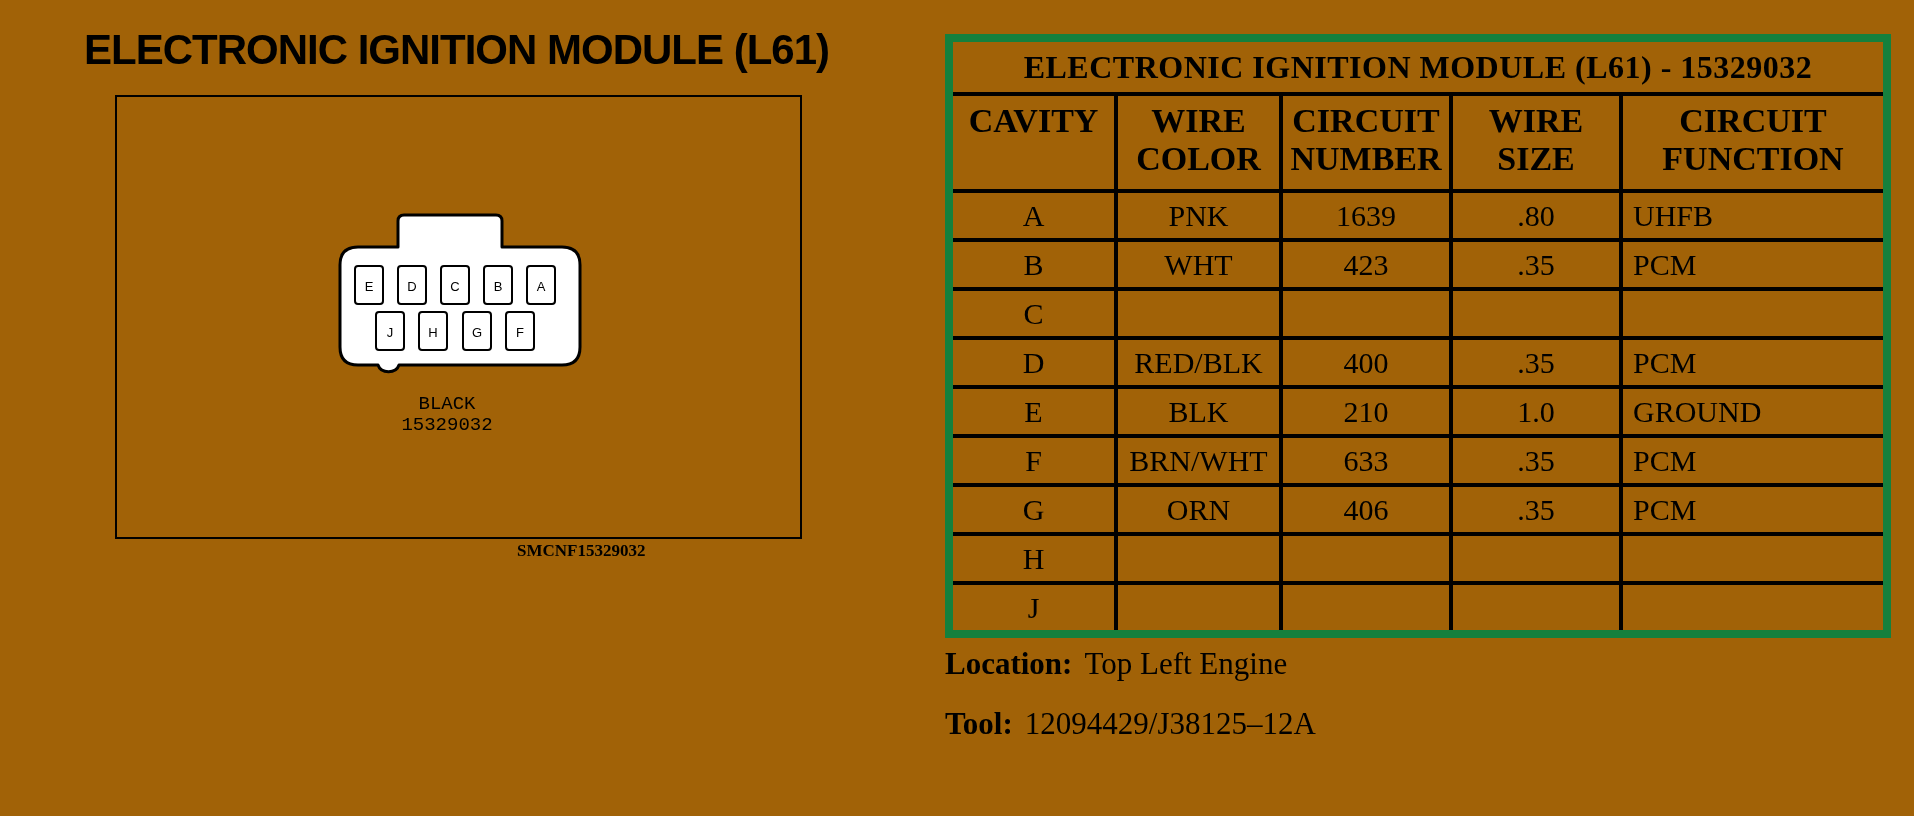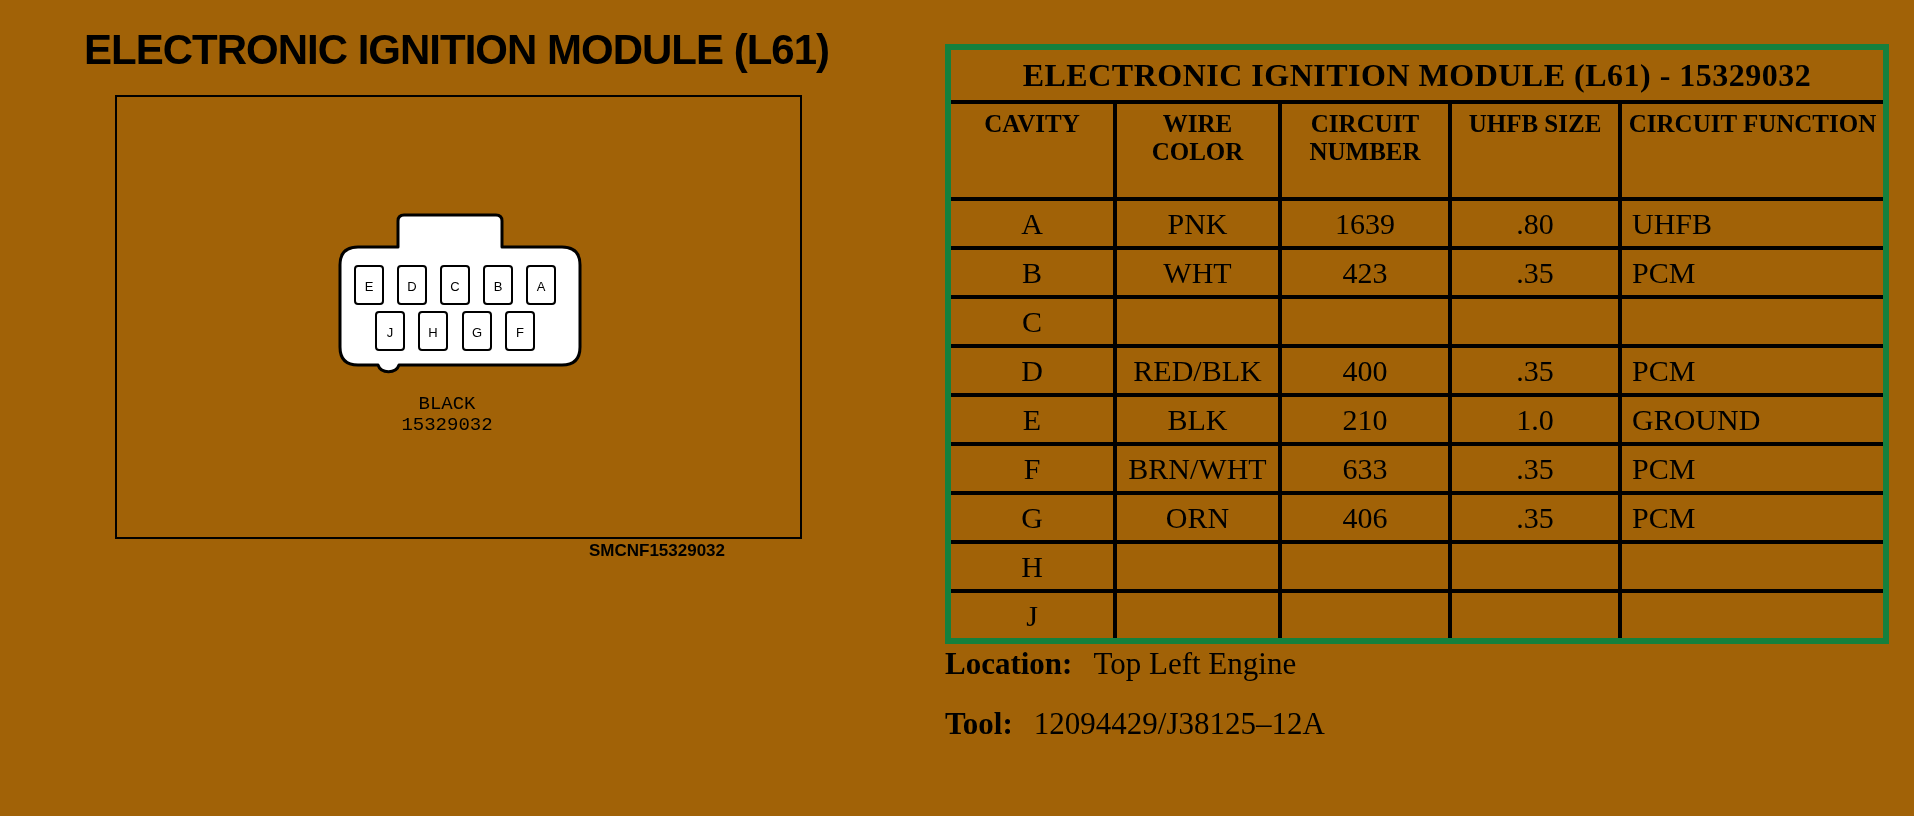--- a/index.html
+++ b/index.html
@@ -59,53 +59,53 @@
     text-align: center;
     font-family: Liberation Mono, monospace;
     font-size: 19px;
     line-height: 21px;
   }
   .fig-code {
     position: absolute;
     left: 400px;
     top: 444px;
     width: 280px;
-    text-align: center;
-    font-family: Liberation Sans, sans-serif;
+    text-align: left;
+    font-family: Liberation Serif, serif;
     font-weight: bold;
     font-size: 17px;
   }
 
   
   table.pinout {
     position: absolute;
     left: 945px;
-    top: 44px;
+    top: 34px;
     width: 938px;
     border-collapse: collapse;
     table-layout: fixed;
-    border: 6px solid #15803d;
+    border: 8px solid #15803d;
     font-family: "Liberation Serif", serif;
   }
   table.pinout th, table.pinout td {
     border: 4px solid #000;
     overflow: hidden;
   }
   th.t-title {
     height: 48px;
     font-size: 32px;
     font-weight: bold;
     text-align: center;
     letter-spacing: 0.5px;
   }
   tr.hdr th {
     height: 86px;
     vertical-align: top;
     padding-top: 6px;
-    font-size: 25px;
+    font-size: 34px;
     font-weight: bold;
     text-align: center;
     line-height: 1.12;
   }
   tbody.t-body td {
     height: 45px;
     font-size: 30px;
     text-align: center;
     vertical-align: middle;
     padding: 0;
@@ -117,21 +117,21 @@
 
   
   .details {
     position: absolute;
     left: 945px;
     top: 646px;
     font-family: "Liberation Serif", serif;
     font-size: 31px;
   }
   .detail-line { margin-bottom: 24px; white-space: nowrap; }
-  .dl { font-weight: bold; margin-right: 21px; }
+  .dl { font-weight: bold; margin-right: 12px; }
 </style>
 </head>
 <body>
 
 <div class="page">
 
   <div class="fig-title">ELECTRONIC IGNITION MODULE (L61)</div>
 
   <div class="fig-box">
     <svg class="connector-svg" viewBox="0 0 280 185" xmlns="http://www.w3.org/2000/svg">
@@ -173,21 +173,21 @@
       <col style="width:266px">
     </colgroup>
     <thead>
       <tr>
         <th class="t-title" colspan="5">ELECTRONIC IGNITION MODULE (L61) - 15329032</th>
       </tr>
       <tr class="hdr">
         <th>CAVITY</th>
         <th>WIRE COLOR</th>
         <th>CIRCUIT NUMBER</th>
-        <th>UHFB SIZE</th>
+        <th>WIRE SIZE</th>
         <th>CIRCUIT FUNCTION</th>
       </tr>
     </thead>
     <tbody class="t-body">
         <tr>
           <td>A</td>
           <td>PNK</td>
           <td>1639</td>
           <td>.80</td>
           <td>UHFB</td>

